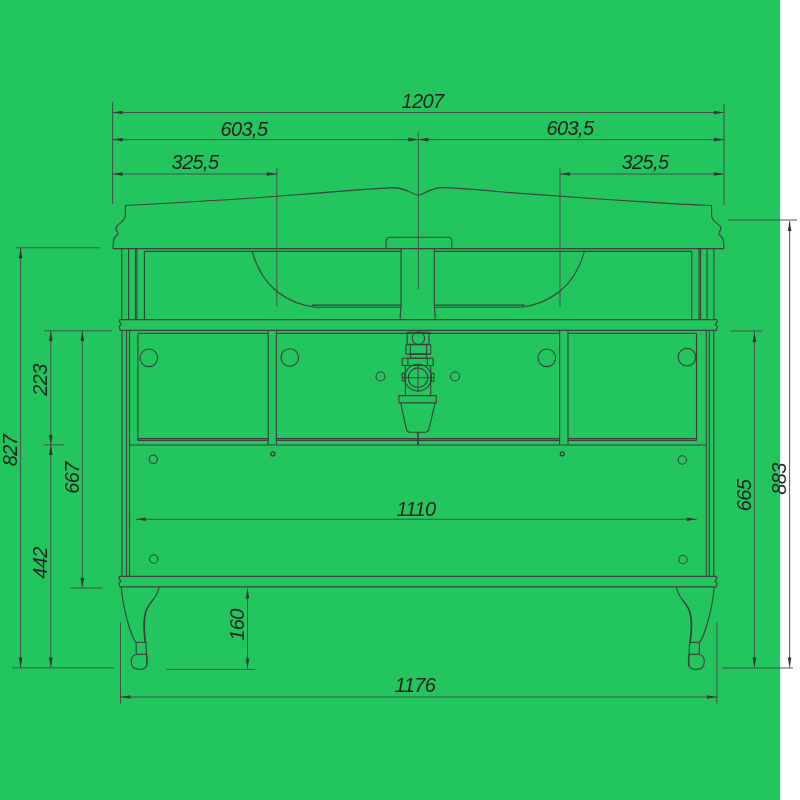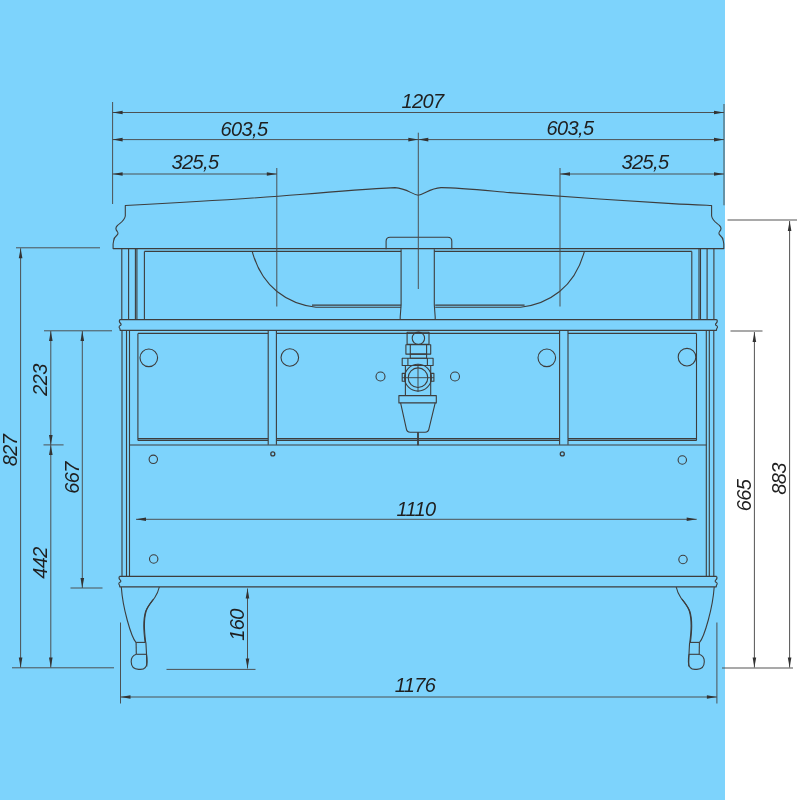--- a/index.html
+++ b/index.html
@@ -1,16 +1,16 @@
 <!DOCTYPE html>
 <html><head>
 <meta charset="utf-8">
 <style>
   html,body{margin:0;padding:0;background:#ffffff;}
-  .wrap{width:725px;height:800px;background:#7dd3fc;}
+  .wrap{width:780px;height:800px;background:#22c55e;}
   text{font-family:"Liberation Sans",sans-serif;font-style:italic;fill:#1f1f1f;}
   .dim{font-size:20px;letter-spacing:-0.6px;}
 </style>
 </head>
 <body>
 <div class="wrap">
 <svg width="800" height="800" viewBox="0 0 800 800">
 <g fill="none" stroke="#3d3d3d" stroke-width="1.1" stroke-linejoin="round" stroke-linecap="butt">
 
 <path d="M 125.3 205.5

